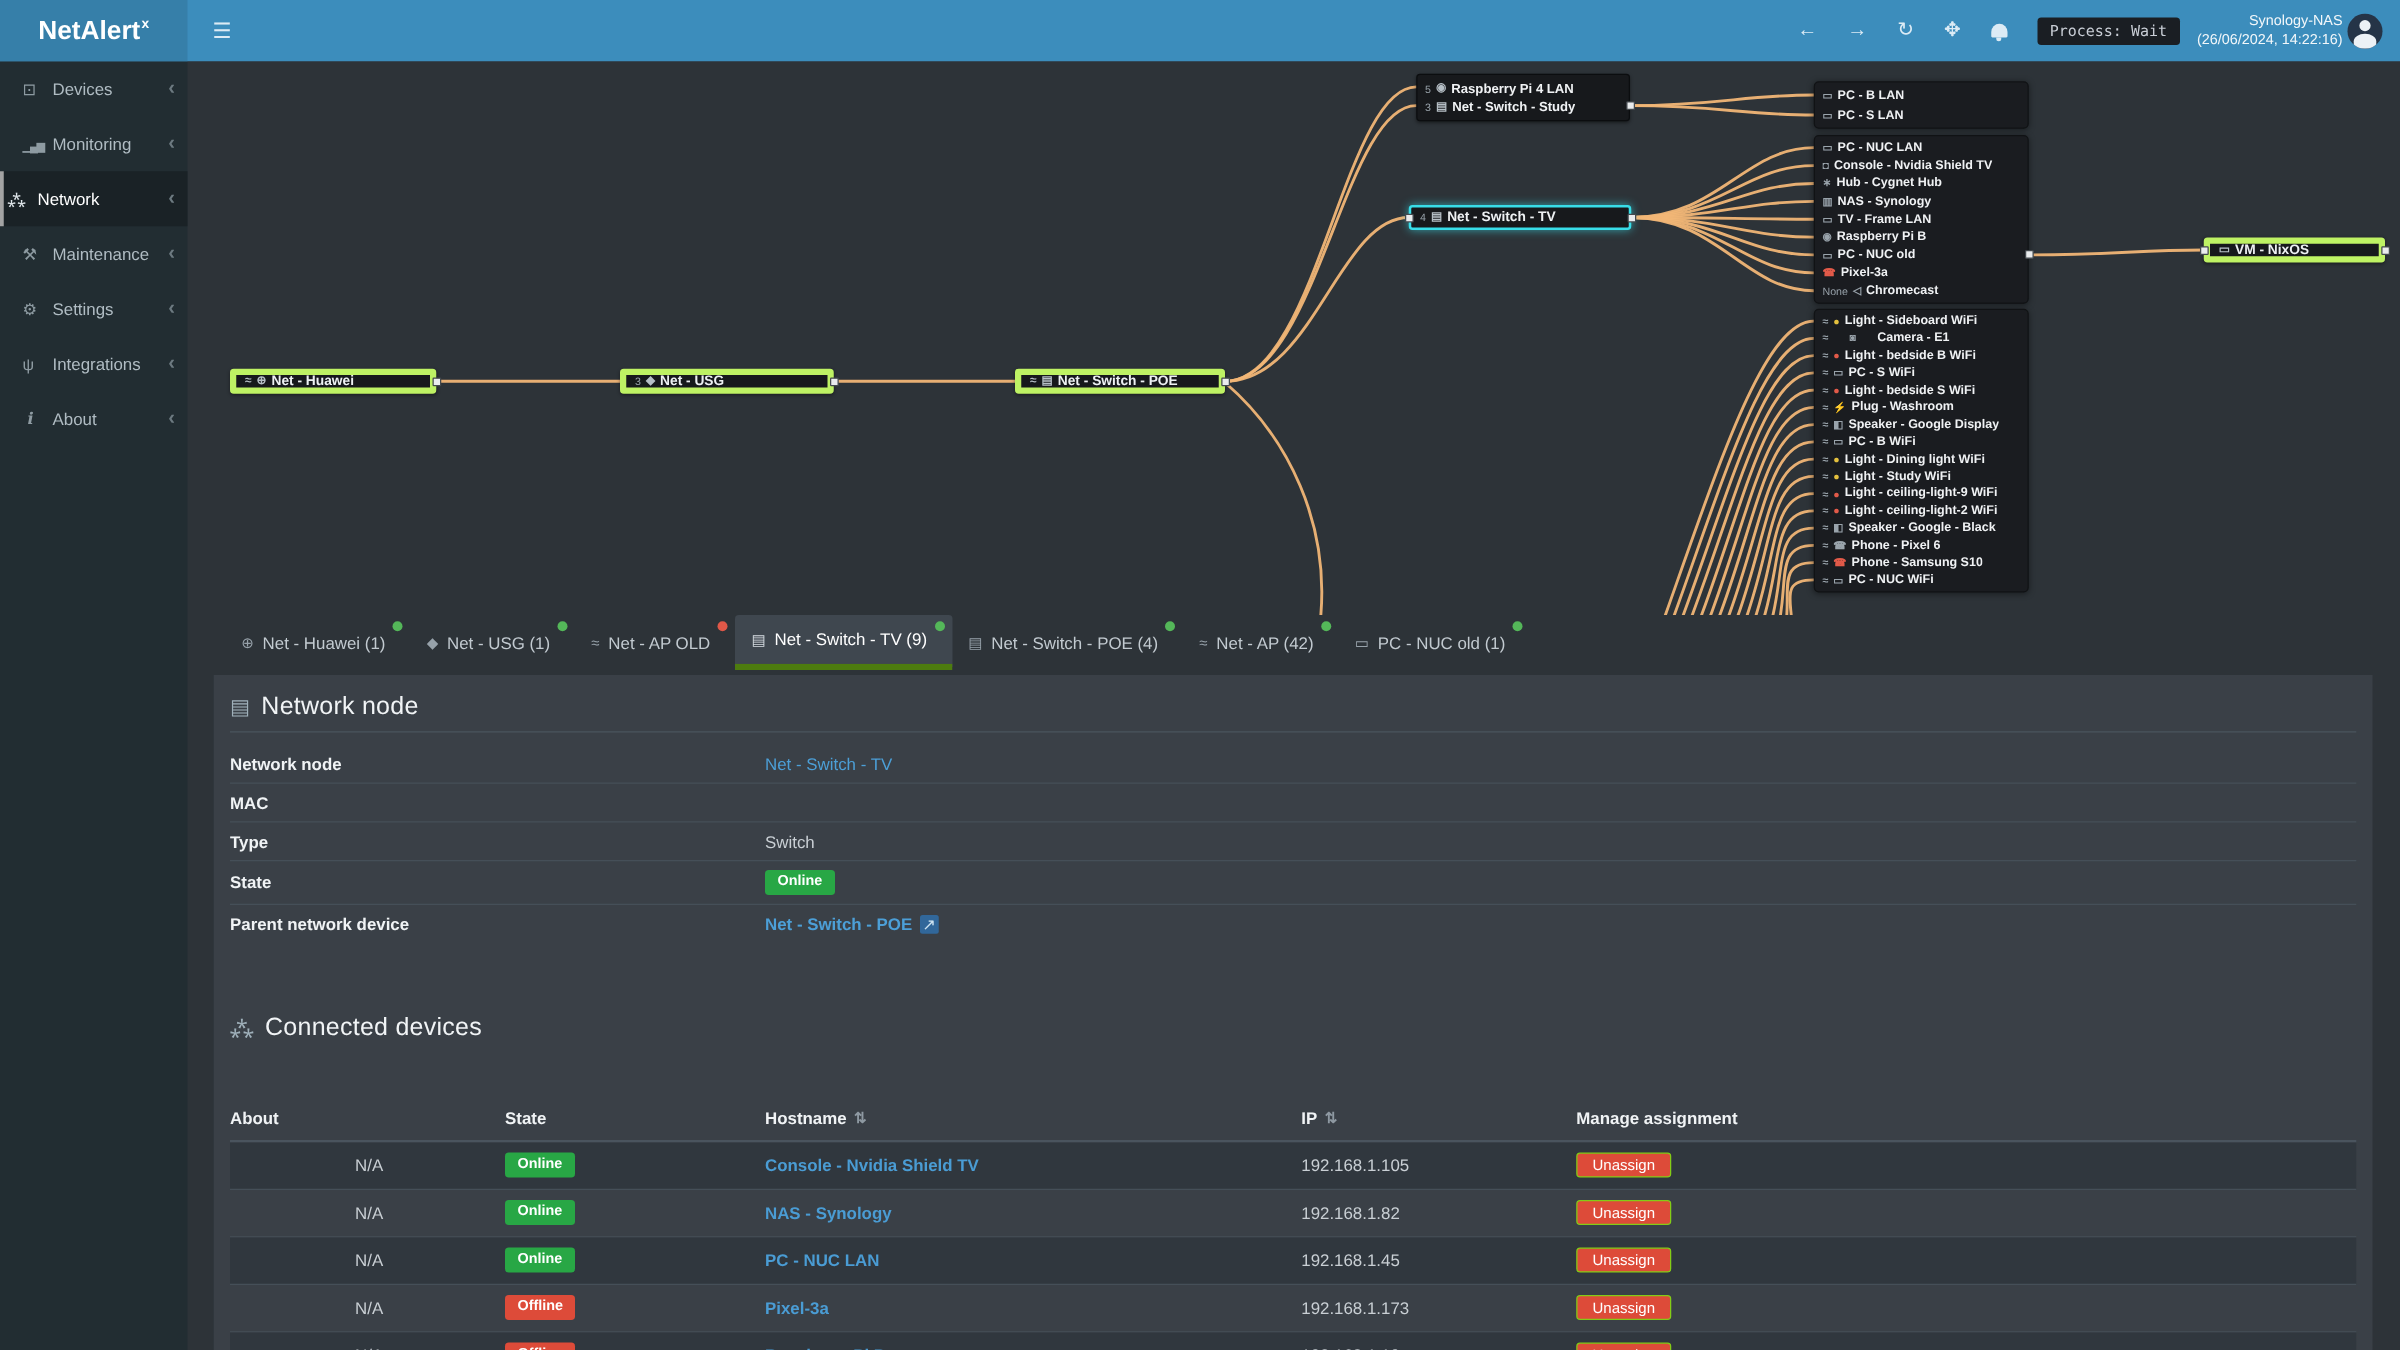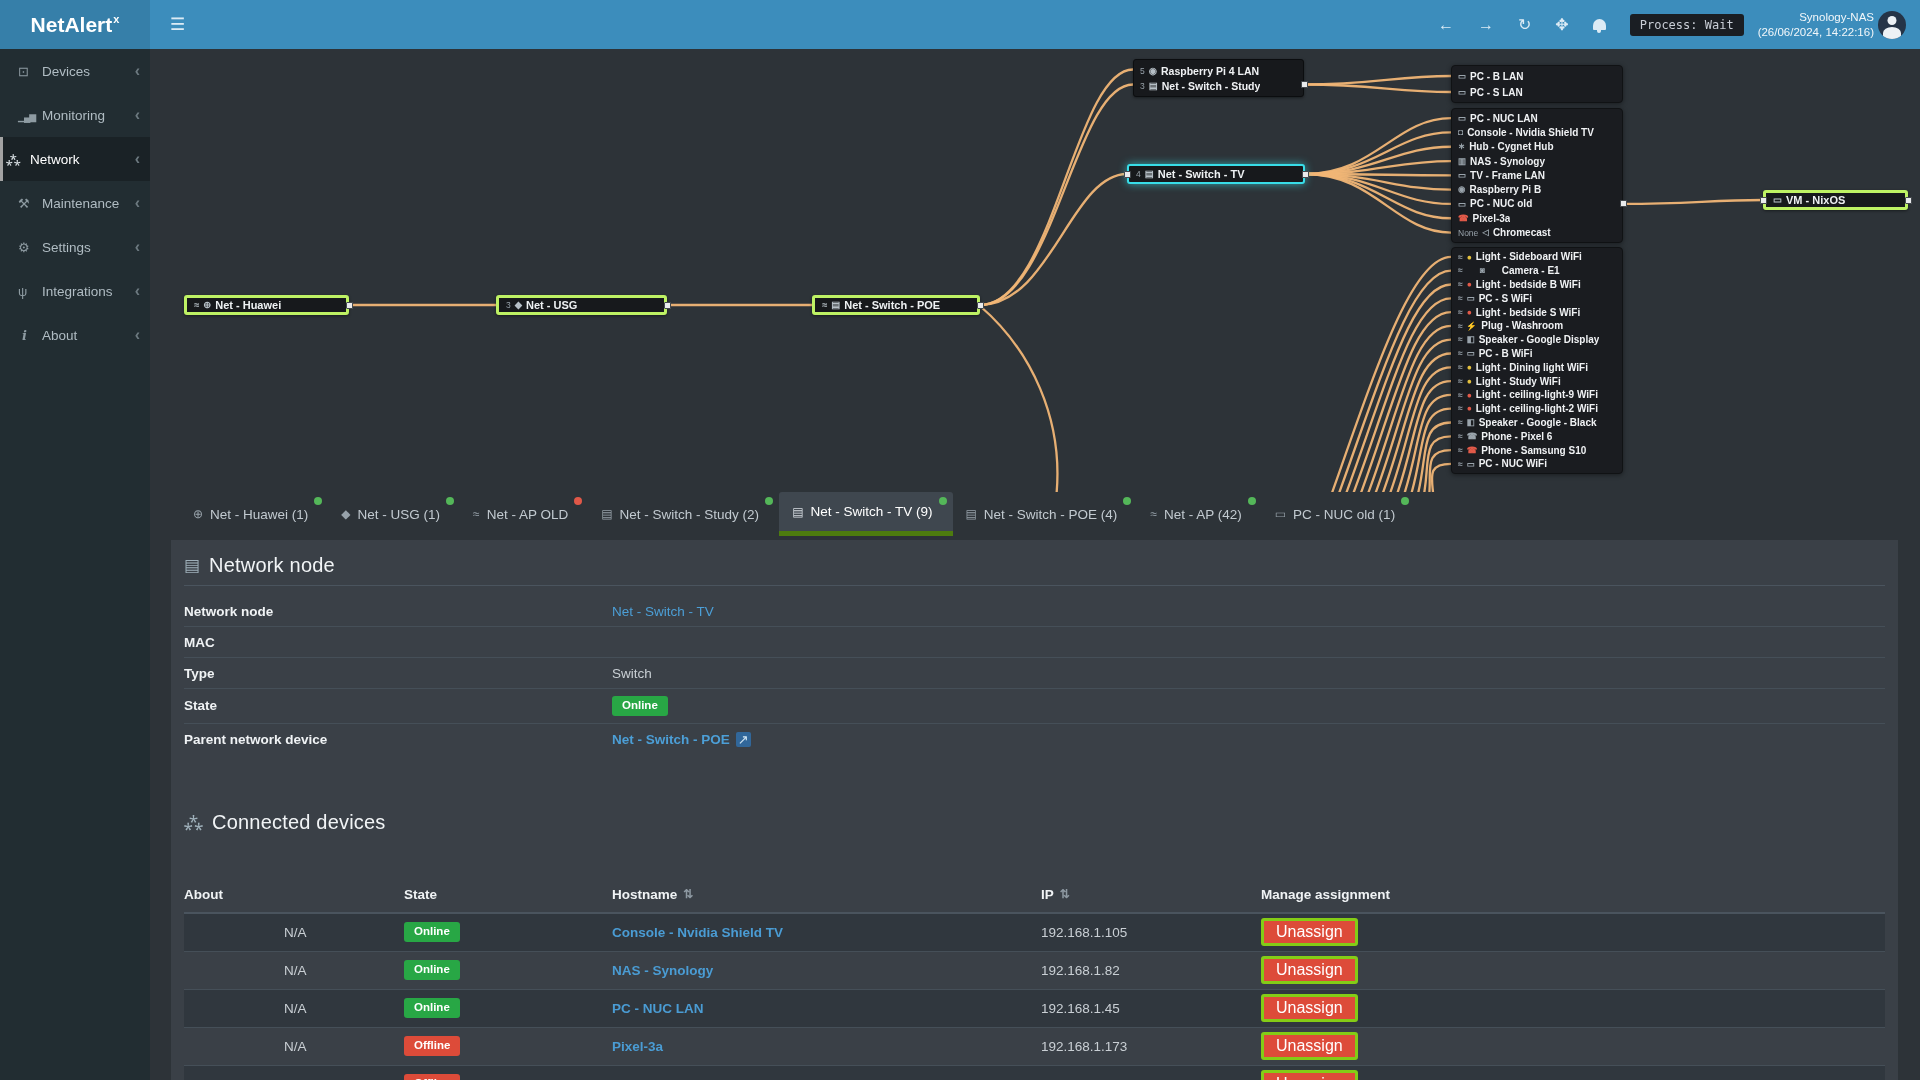--- a/index.html
+++ b/index.html
@@ -39,21 +39,21 @@
   .si-network::before{content:"⁂"}
   .si-maintenance::before{content:"⚒"}
   .si-settings::before{content:"⚙"}
   .si-integrations::before{content:"ψ"}
   .si-about::before{content:"i";font-family:"DejaVu Serif",serif;font-weight:700;font-style:italic;padding-left:4px}
 
   
   .map{position:absolute;left:150px;top:49px;width:1770px;height:443px;z-index:10}
   .map svg{position:absolute;left:0;top:0}
   .edge{fill:none;stroke-width:2.3;stroke-linecap:round;opacity:.95}
-  .nnode{position:absolute;height:20px;background:#17191c;border:3px solid #bef264;border-radius:3px;
+  .nnode{position:absolute;height:20px;background:#17191c;border:5px solid #bef264;border-radius:3px;
     display:flex;align-items:center;gap:4px;padding:0 7px;color:#eef1f3;font-size:11px;font-weight:700;
     white-space:nowrap;overflow:hidden;box-shadow:0 1px 3px rgba(0,0,0,.45);cursor:pointer;z-index:3}
   .nnode.sel{border:2px solid #38dde8;box-shadow:0 0 8px rgba(56,221,232,.65)}
   .nstack{position:absolute;background:#17191c;border:1px solid #0b0d0f;border-radius:3px;padding:3px 0;
     box-shadow:0 1px 3px rgba(0,0,0,.45);z-index:3}
   .nstack .grow{font-size:10.5px}
   .ngroup{position:absolute;background:#1a1c20;border:1px solid #101214;border-radius:4px;padding:2px 0;
     box-shadow:0 1px 5px rgba(0,0,0,.45);z-index:3}
   .grow{display:flex;align-items:center;gap:4px;padding:0 6px;color:#f0f2f4;font-size:10px;font-weight:700;
     white-space:nowrap;overflow:hidden;cursor:pointer}
@@ -102,21 +102,21 @@
   .dev-table{margin-top:44px}
   .trow{display:grid;grid-template-columns:220px 208px 429px 220px 1fr;align-items:center}
   .thead{padding:9px 0 10px 0;border-bottom:2px solid #4a545e}
   .th{font-size:13.5px;font-weight:700;color:#f0f3f5;display:flex;align-items:center;gap:6px}
   .sort{color:#8e99a2;font-size:12px;cursor:pointer}
   .tbody .trow{height:38px;border-bottom:1px solid #454f58}
   .tbody .trow:nth-child(odd){background:#30373e}
   .td{font-size:13.5px;color:#c9cfd4}
   .td.port{padding-left:100px}
   .host-link{color:#4a9cd4;font-weight:700;font-size:13.5px;cursor:pointer}
-  .unassign{background:#dd4b39;color:#fff;border:3px solid #84cc16;border-radius:3px;font-size:16px;
+  .unassign{background:#dd4b39;color:#fff;border:1px solid #84cc16;border-radius:3px;font-size:12px;
     padding:2px 12px;cursor:pointer;font-family:"Liberation Sans",sans-serif}
 </style>
 </head>
 <body>
 
 <div class="viewport">
 
   <div class="topbar">
     <div class="brand">
       <span>NetAlert</span>
@@ -406,25 +406,20 @@
       <div class="tab">
         <span class="gi gi-shield tab-ic"></span>
         <span class="tab-label">Net - USG (1)</span>
         <span class="dot" style="background: rgb(84, 183, 89);"></span>
       </div>
       <div class="tab">
         <span class="gi gi-wifi tab-ic"></span>
         <span class="tab-label">Net - AP OLD</span>
         <span class="dot" style="background: rgb(224, 88, 72);"></span>
       </div>
-      <div class="tab">
-        <span class="gi gi-switch tab-ic"></span>
-        <span class="tab-label">Net - Switch - Study (2)</span>
-        <span class="dot" style="background: rgb(84, 183, 89);"></span>
-      </div>
       <div class="tab active">
         <span class="gi gi-switch tab-ic"></span>
         <span class="tab-label">Net - Switch - TV (9)</span>
         <span class="dot" style="background: rgb(84, 183, 89);"></span>
       </div>
       <div class="tab">
         <span class="gi gi-switch tab-ic"></span>
         <span class="tab-label">Net - Switch - POE (4)</span>
         <span class="dot" style="background: rgb(84, 183, 89);"></span>
       </div>

